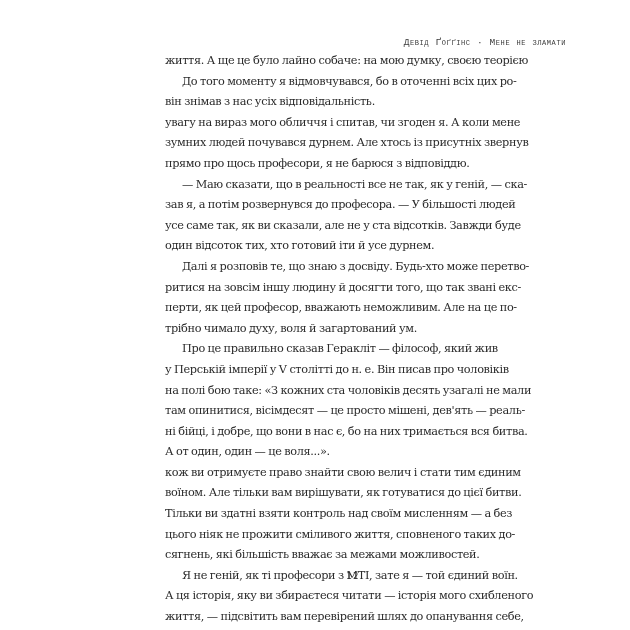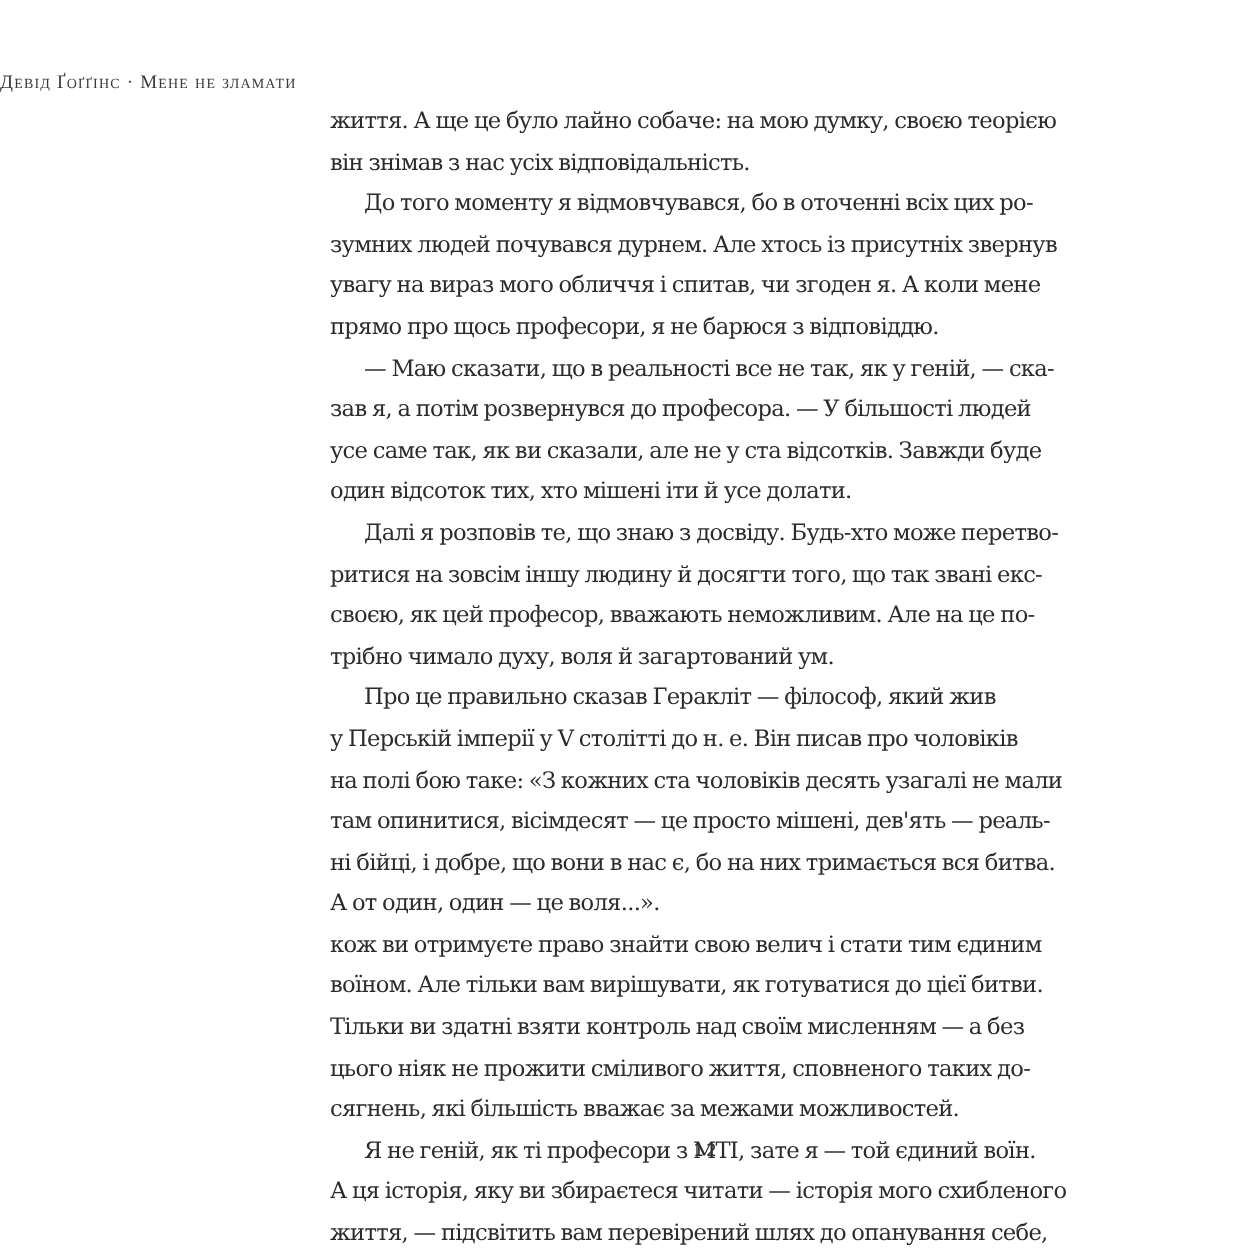--- a/index.html
+++ b/index.html
@@ -1,20 +1,20 @@
 <!DOCTYPE html>
 <html><head>
 <meta charset="utf-8">
 <style>
   html, body { margin: 0; padding: 0; background: #ffffff; }
   body { width: 630px; height: 630px; position: relative; overflow: hidden; }
   .page { position: absolute; left: 0; top: 0; width: 630px; height: 630px; background: #fff; }
   .running-head {
-    position: absolute; top: 37px; left: 0; width: 566px; text-align: left;
-    font-family: Liberation Serif, serif; font-size: 9.5px; letter-spacing: 0.6px;
+    position: absolute; top: 37px; left: 0; width: 566px; text-align: right;
+    font-family: Liberation Mono, monospace; font-size: 9.5px; letter-spacing: 0.6px;
     color: #3a3a3a; font-variant: small-caps;
   }
   .text-block {
     position: absolute; left: 165px; top: 51px; width: 303px;
     font-family: "DejaVu Serif", serif; font-size: 11.3px; line-height: 20.6px;
     color: #2b2b2b; letter-spacing: -0.35px; word-spacing: -0.5px;
   }
   .line { display: block; white-space: nowrap; text-align: justify; text-align-last: justify; height: 20.6px; }
   .line.last { text-align-last: left; }
   .line.indent { padding-left: 17px; }
@@ -24,32 +24,32 @@
   }
 </style>
 </head>
 <body>
 
 <div class="page">
   <div class="running-head">Девід Ґоґґінс · Мене не зламати</div>
 
   <div class="text-block">
     <span class="line">життя. А ще це було лайно собаче: на мою думку, своєю теорією</span>
+    <span class="line indent">До того моменту я відмовчувався, бо в оточенні всіх цих ро-</span>
     <span class="line last">він знімав з нас усіх відповідальність.</span>
-    <span class="line indent">До того моменту я відмовчувався, бо в оточенні всіх цих ро-</span>
+    <span class="line">увагу на вираз мого обличчя і спитав, чи згоден я. А коли мене</span>
     <span class="line">зумних людей почувався дурнем. Але хтось із присутніх звернув</span>
-    <span class="line">увагу на вираз мого обличчя і спитав, чи згоден я. А коли мене</span>
     <span class="line last">прямо про щось професори, я не барюся з відповіддю.</span>
     <span class="line indent">— Маю сказати, що в реальності все не так, як у геній, — ска-</span>
     <span class="line">зав я, а потім розвернувся до професора. — У більшості людей</span>
     <span class="line">усе саме так, як ви сказали, але не у ста відсотків. Завжди буде</span>
-    <span class="line last">один відсоток тих, хто мішені іти й усе долати.</span>
+    <span class="line last">один відсоток тих, хто готовий іти й усе дурнем.</span>
     <span class="line indent">Далі я розповів те, що знаю з досвіду. Будь-хто може перетво-</span>
     <span class="line">ритися на зовсім іншу людину й досягти того, що так звані екс-</span>
-    <span class="line">своєю, як цей професор, вважають неможливим. Але на це по-</span>
+    <span class="line">перти, як цей професор, вважають неможливим. Але на це по-</span>
     <span class="line last">трібно чимало духу, воля й загартований ум.</span>
     <span class="line indent">Про це правильно сказав Геракліт — філософ, який жив</span>
     <span class="line">у Перській імперії у V столітті до н. е. Він писав про чоловіків</span>
     <span class="line">на полі бою таке: «З кожних ста чоловіків десять узагалі не мали</span>
     <span class="line">там опинитися, вісімдесят — це просто мішені, дев'ять — реаль-</span>
     <span class="line">ні бійці, і добре, що вони в нас є, бо на них тримається вся битва.</span>
     <span class="line last">А от один, один — це воля...».</span>
     <span class="line">кож ви отримуєте право знайти свою велич і стати тим єдиним</span>
     <span class="line">воїном. Але тільки вам вирішувати, як готуватися до цієї битви.</span>
     <span class="line">Тільки ви здатні взяти контроль над своїм мисленням — а без</span>

